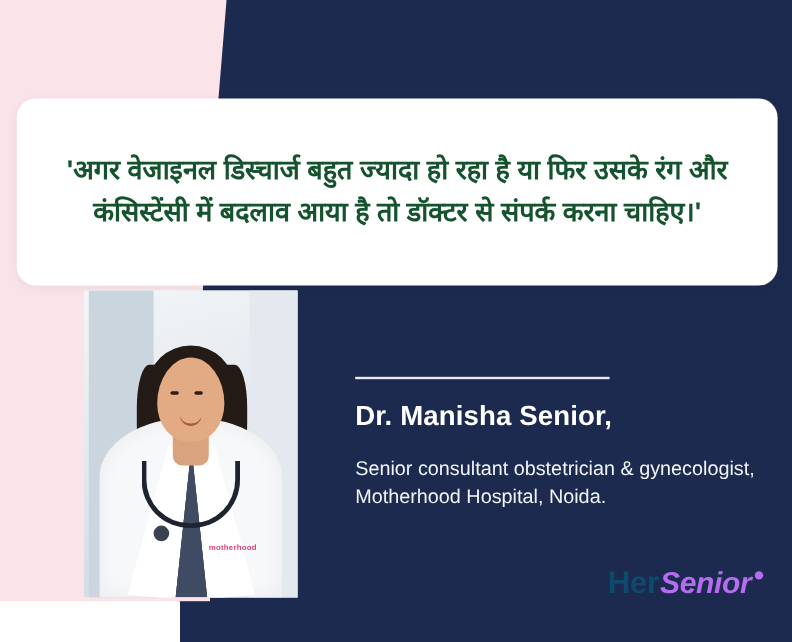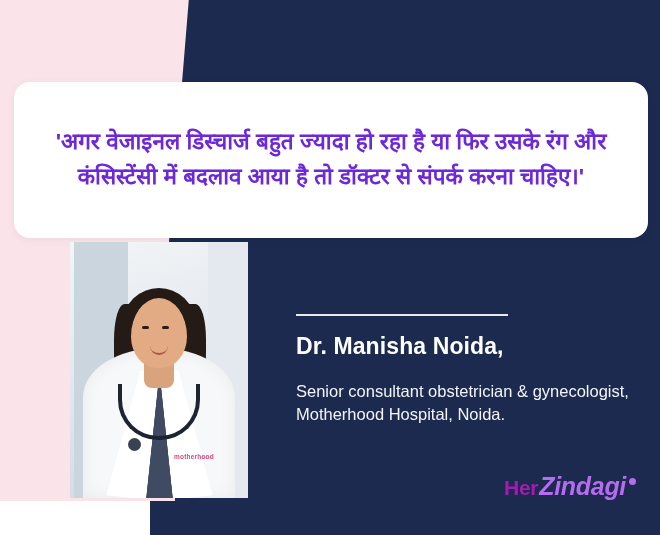--- a/index.html
+++ b/index.html
@@ -81,21 +81,21 @@
     display: flex;
     align-items: center;
     justify-content: center;
     padding: 0 18px;
     box-sizing: border-box;
   }
   .quote-text {
     font-family: "Liberation Sans", sans-serif;
     font-size: 22.5px;
     line-height: 1.55;
-    color: #6d28d9;
+    color: #14532d;
     text-align: center;
     font-weight: 700;
     letter-spacing: 0;
     max-width: 596px;
   }
 
   
   .photo-frame {
     position: absolute;
     left: 70px;
@@ -307,23 +307,23 @@
   
   .logo {
     position: absolute;
     right: 24px;
     bottom: 34px;
     display: flex;
     align-items: baseline;
     font-family: "Liberation Sans", sans-serif;
   }
   .logo-her {
-    font-size: 21px;
-    font-weight: 700;
-    color: #a21caf;
+    font-size: 26px;
+    font-weight: 700;
+    color: #0c4a6e;
     letter-spacing: -0.3px;
   }
   .logo-zindagi {
     font-size: 25px;
     font-weight: 700;
     color: #b56cf0;
     font-style: italic;
     letter-spacing: -0.3px;
     margin-left: 1px;
   }
@@ -369,23 +369,23 @@
     <div class="eye r"></div>
     <div class="smile"></div>
     <div class="stetho"></div>
     <div class="stetho-bell"></div>
     <div class="badge-logo">motherhood</div>
   </div>
 
   <div class="rule"></div>
 
   <div class="attrib">
-    <div class="attrib-name">Dr. Manisha Noida,</div>
+    <div class="attrib-name">Dr. Manisha Senior,</div>
     <div class="attrib-role">Senior consultant obstetrician &amp; gynecologist, Motherhood Hospital, Noida.</div>
   </div>
 
   <div class="logo">
     <span class="logo-her">Her</span>
-    <span class="logo-zindagi">Zindagi</span>
+    <span class="logo-zindagi">Senior</span>
     <span class="logo-dot"></span>
   </div>
 
 </div>
 
 </body></html>

